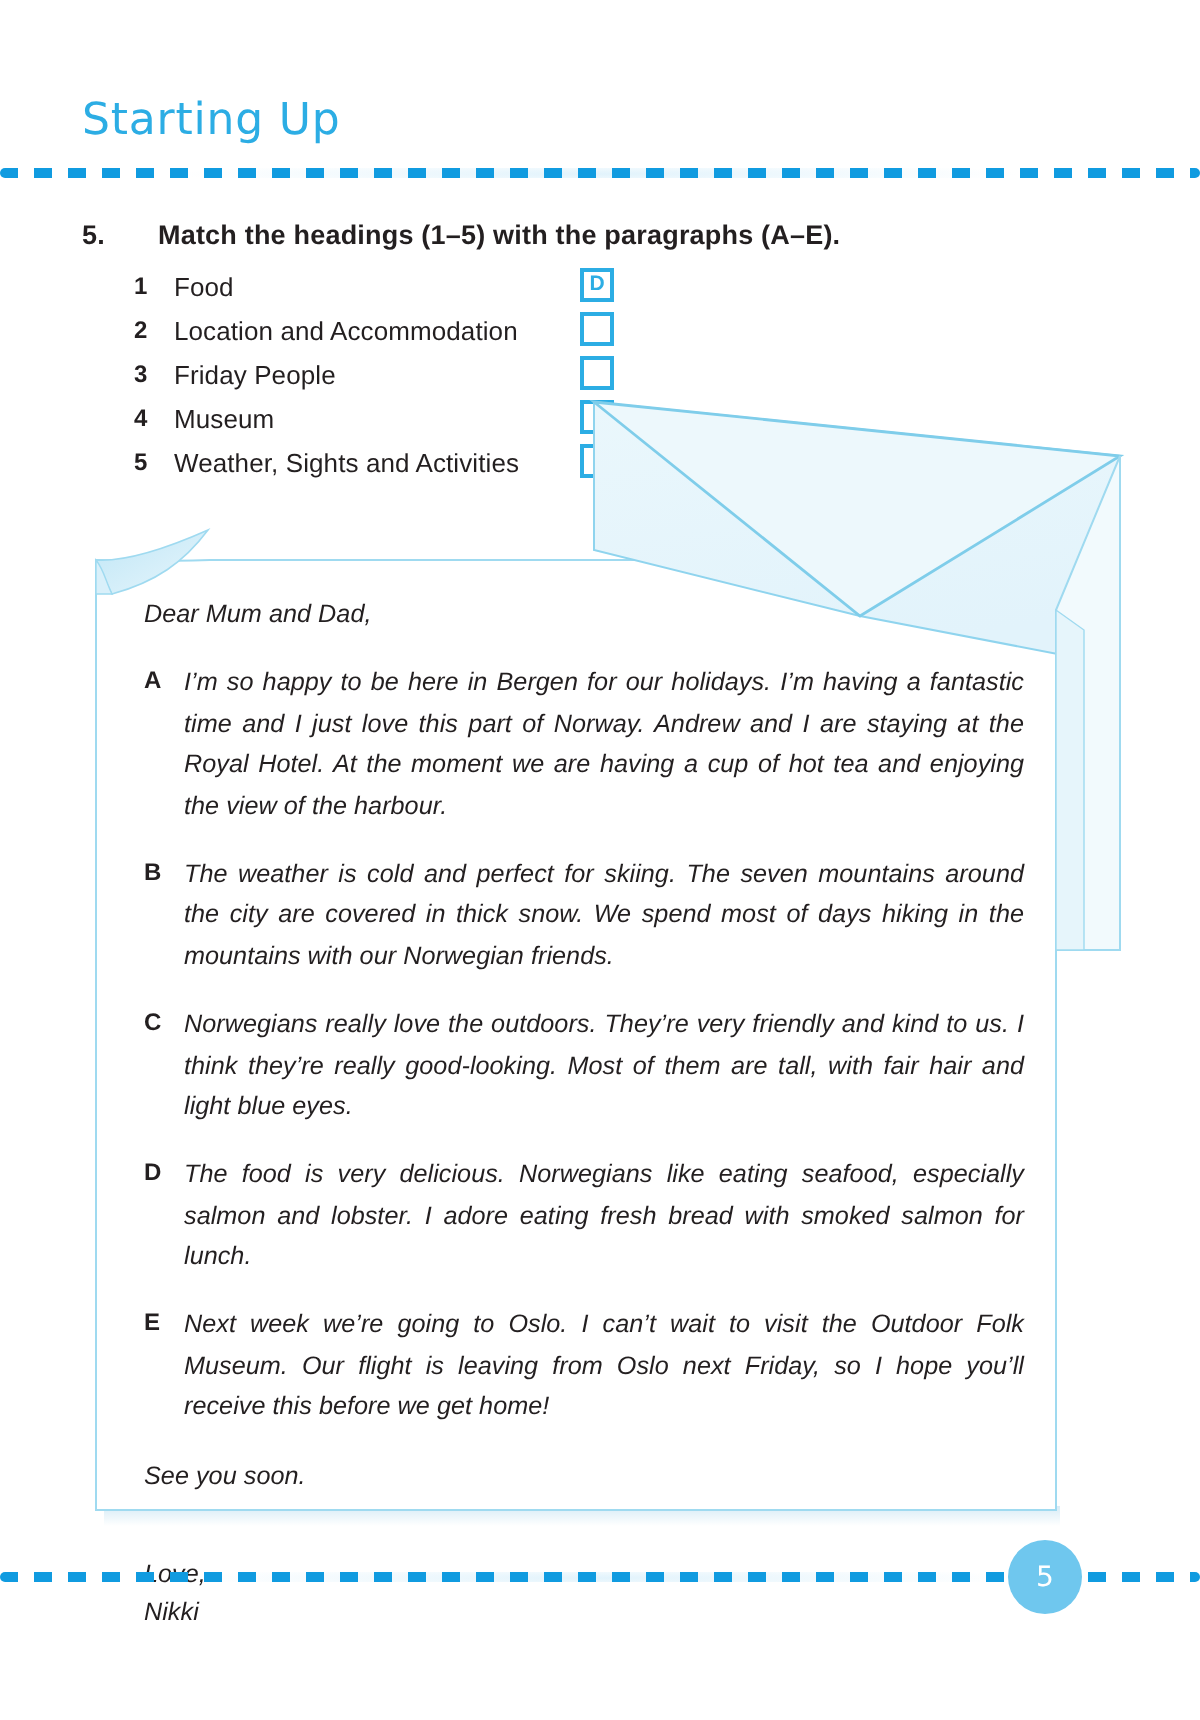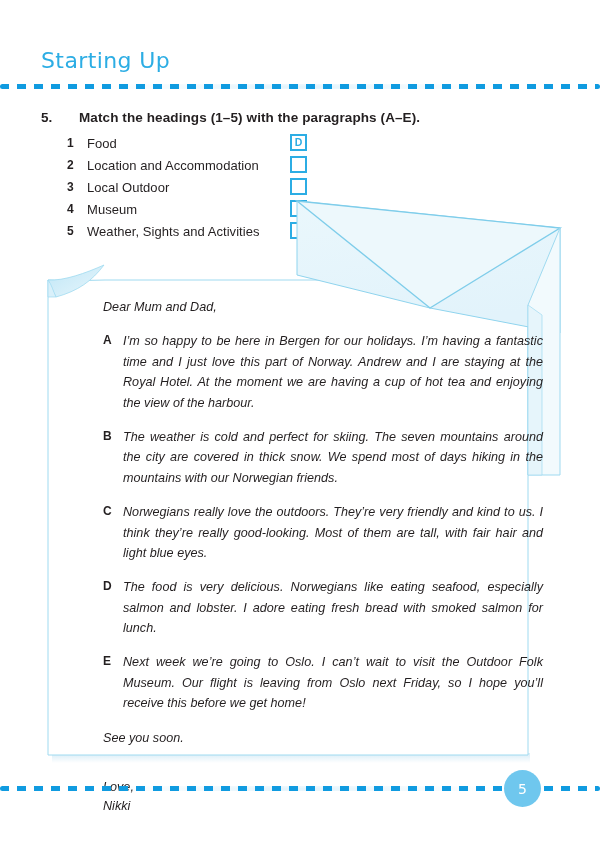--- a/index.html
+++ b/index.html
@@ -131,21 +131,21 @@
     left: 0;
     top: 185px;
     width: 600px;
     height: 590px;
     pointer-events: none;
   }
   .letter-graphic svg { display: block; }
 
   .letter-text {
     position: absolute;
-    left: 103px;
+    left: 72px;
     top: 297px;
     width: 440px;
     font-size: 12.6px;
     font-style: italic;
     line-height: 1.62;
     color: #231F20;
     letter-spacing: 0.02px;
   }
   .letter-salutation {
     margin: 0 0 14px 0;
@@ -222,21 +222,21 @@
     </div>
 
     <div class="match-row">
       <span class="match-index">2</span>
       <span class="match-label">Location and Accommodation</span>
       <span class="answer-box"></span>
     </div>
 
     <div class="match-row">
       <span class="match-index">3</span>
-      <span class="match-label">Local Outdoor</span>
+      <span class="match-label">Friday People</span>
       <span class="answer-box"></span>
     </div>
 
     <div class="match-row">
       <span class="match-index">4</span>
       <span class="match-label">Museum</span>
       <span class="answer-box"></span>
     </div>
 
     <div class="match-row">

